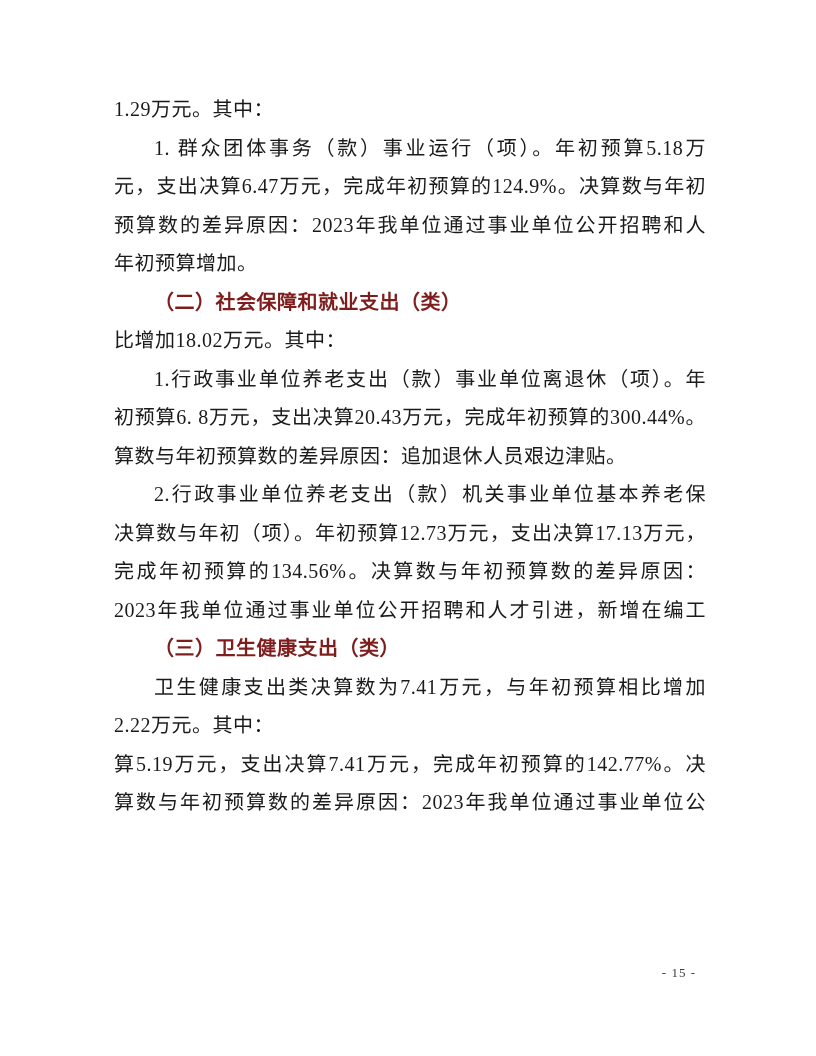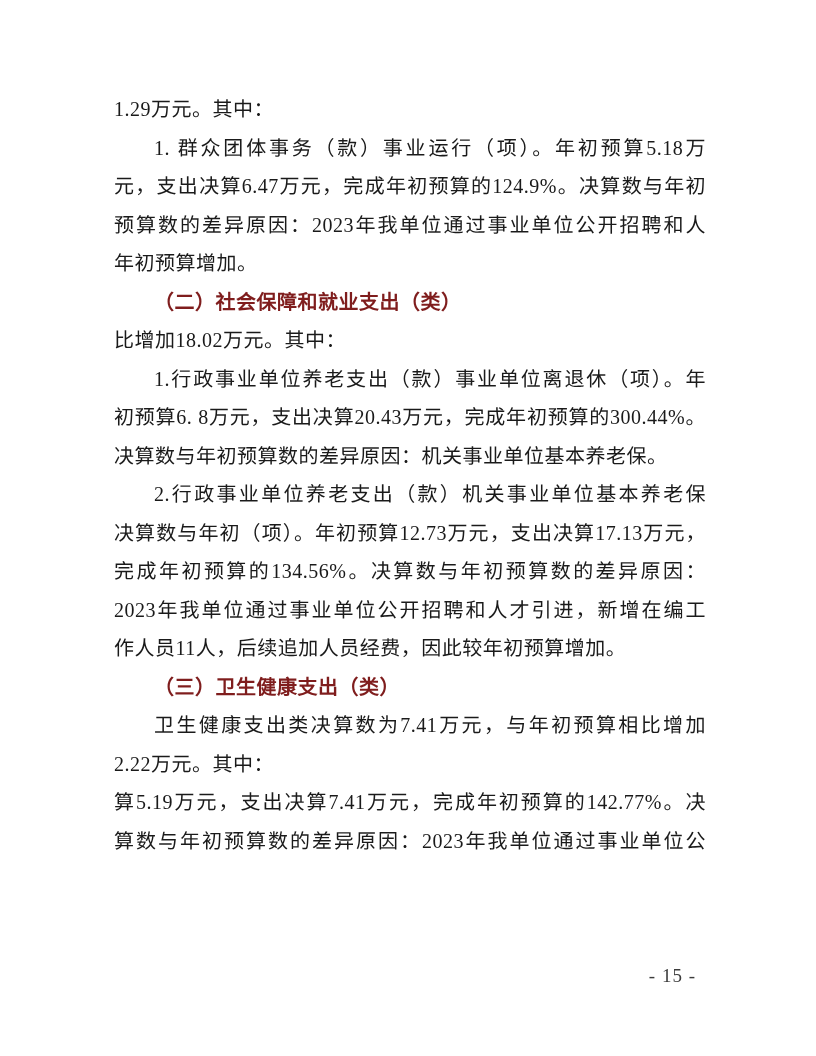--- a/index.html
+++ b/index.html
@@ -41,21 +41,21 @@
     text-indent: 2em;
   }
   .line.heading {
     font-weight: bold;
     color: #7f1d1d;
   }
   .page-number {
     position: absolute;
     top: 965px;
     right: 120px;
-    font-size: 19px;
+    font-size: 13px;
     letter-spacing: 1px;
     color: #3c3c3c;
   }
 </style>
 </head>
 <body>
 
 <div class="page">
   <div class="content">
 
@@ -74,29 +74,28 @@
       <div class="line i heading">（二）社会保障和就业支出（类）</div>
     </div>
 
     <div>
       <div class="line">比增加18.02万元。其中：</div>
     </div>
 
     <div>
       <div class="line i j">1.行政事业单位养老支出（款）事业单位离退休（项）。年</div>
       <div class="line j">初预算6. 8万元，支出决算20.43万元，完成年初预算的300.44%。</div>
-      <div class="line">决算数与年初预算数的差异原因：机关事业单位基本养老保。</div>
+      <div class="line">算数与年初预算数的差异原因：追加退休人员艰边津贴。</div>
     </div>
 
     <div>
       <div class="line i j">2.行政事业单位养老支出（款）机关事业单位基本养老保</div>
       <div class="line j">决算数与年初（项）。年初预算12.73万元，支出决算17.13万元，</div>
       <div class="line j">完成年初预算的134.56%。决算数与年初预算数的差异原因：</div>
       <div class="line j">2023年我单位通过事业单位公开招聘和人才引进，新增在编工</div>
-      <div class="line">作人员11人，后续追加人员经费，因此较年初预算增加。</div>
     </div>
 
     <div>
       <div class="line i heading">（三）卫生健康支出（类）</div>
     </div>
 
     <div>
       <div class="line i j">卫生健康支出类决算数为7.41万元，与年初预算相比增加</div>
       <div class="line">2.22万元。其中：</div>
     </div>

